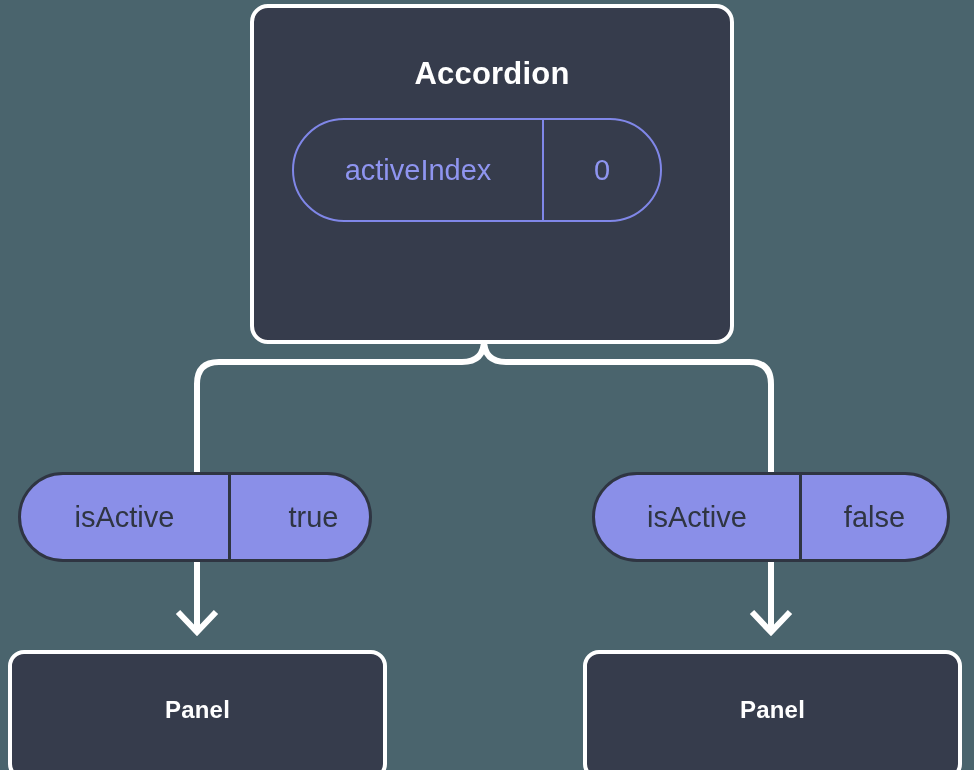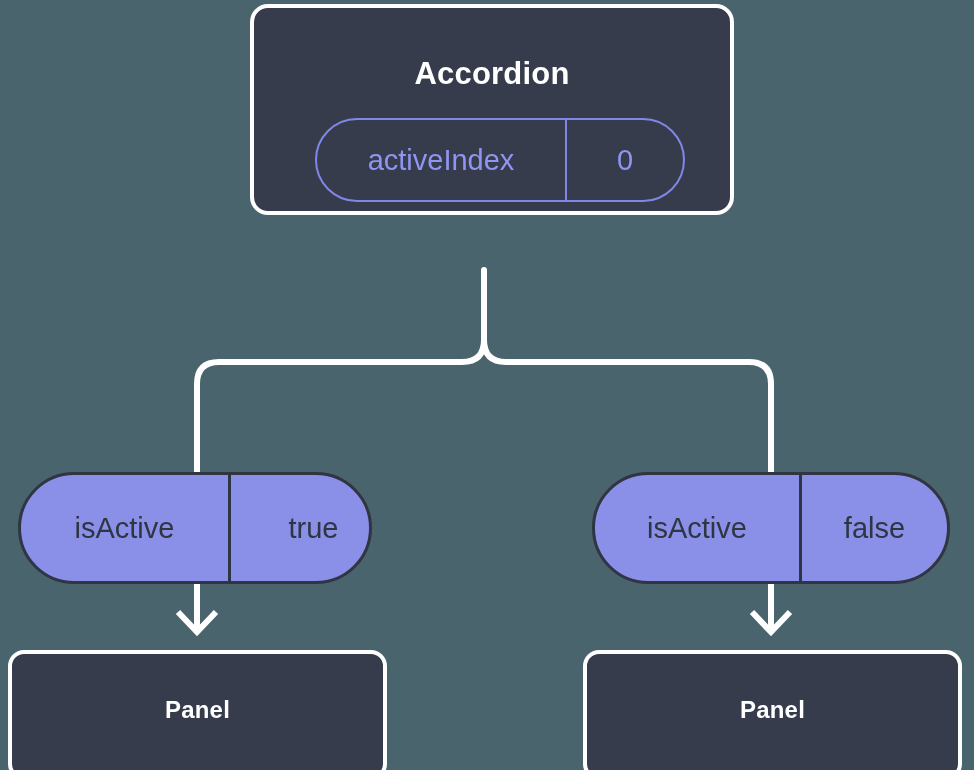--- a/index.html
+++ b/index.html
@@ -45,21 +45,21 @@
     font-weight: 700;
     letter-spacing: 0.2px;
     white-space: nowrap;
   }
 
   
   #accordion-node {
     left: 250px;
     top: 4px;
     width: 484px;
-    height: 211px;
+    height: 340px;
     justify-content: flex-start;
     padding-top: 48px;
   }
 
   
   .panel-node {
     top: 650px;
     width: 379px;
     height: 130px;
     justify-content: flex-start;
@@ -86,36 +86,36 @@
   .pill .seg {
     display: flex;
     align-items: center;
     justify-content: center;
     font-size: 29px;
     line-height: 1;
   }
 
   
   #pill-activeindex {
-    left: 315px;
+    left: 292px;
     top: 118px;
     width: 370px;
-    height: 84px;
+    height: 104px;
     border: 2px solid #8087e8;
     background: transparent;
   }
   #pill-activeindex .seg { color: #8f95f0; }
   #pill-activeindex .seg-key   { width: 248px; }
   #pill-activeindex .seg-div   { width: 2px; background: #8087e8; }
   #pill-activeindex .seg-value { flex: 1; }
 
   
   .pill-filled {
     top: 472px;
-    height: 112px;
+    height: 90px;
     background: #8a8fe8;
     border: 3px solid #2f3542;
   }
   .pill-filled .seg { color: #2f3542; }
   .pill-filled .seg-div { width: 3px; background: #2f3542; }
 
   #pill-isactive-true  { left: 18px;  width: 354px; }
   #pill-isactive-true  .seg-key   { width: 207px; }
   #pill-isactive-true  .seg-value { flex: 1; padding-left: 27px; }
 

